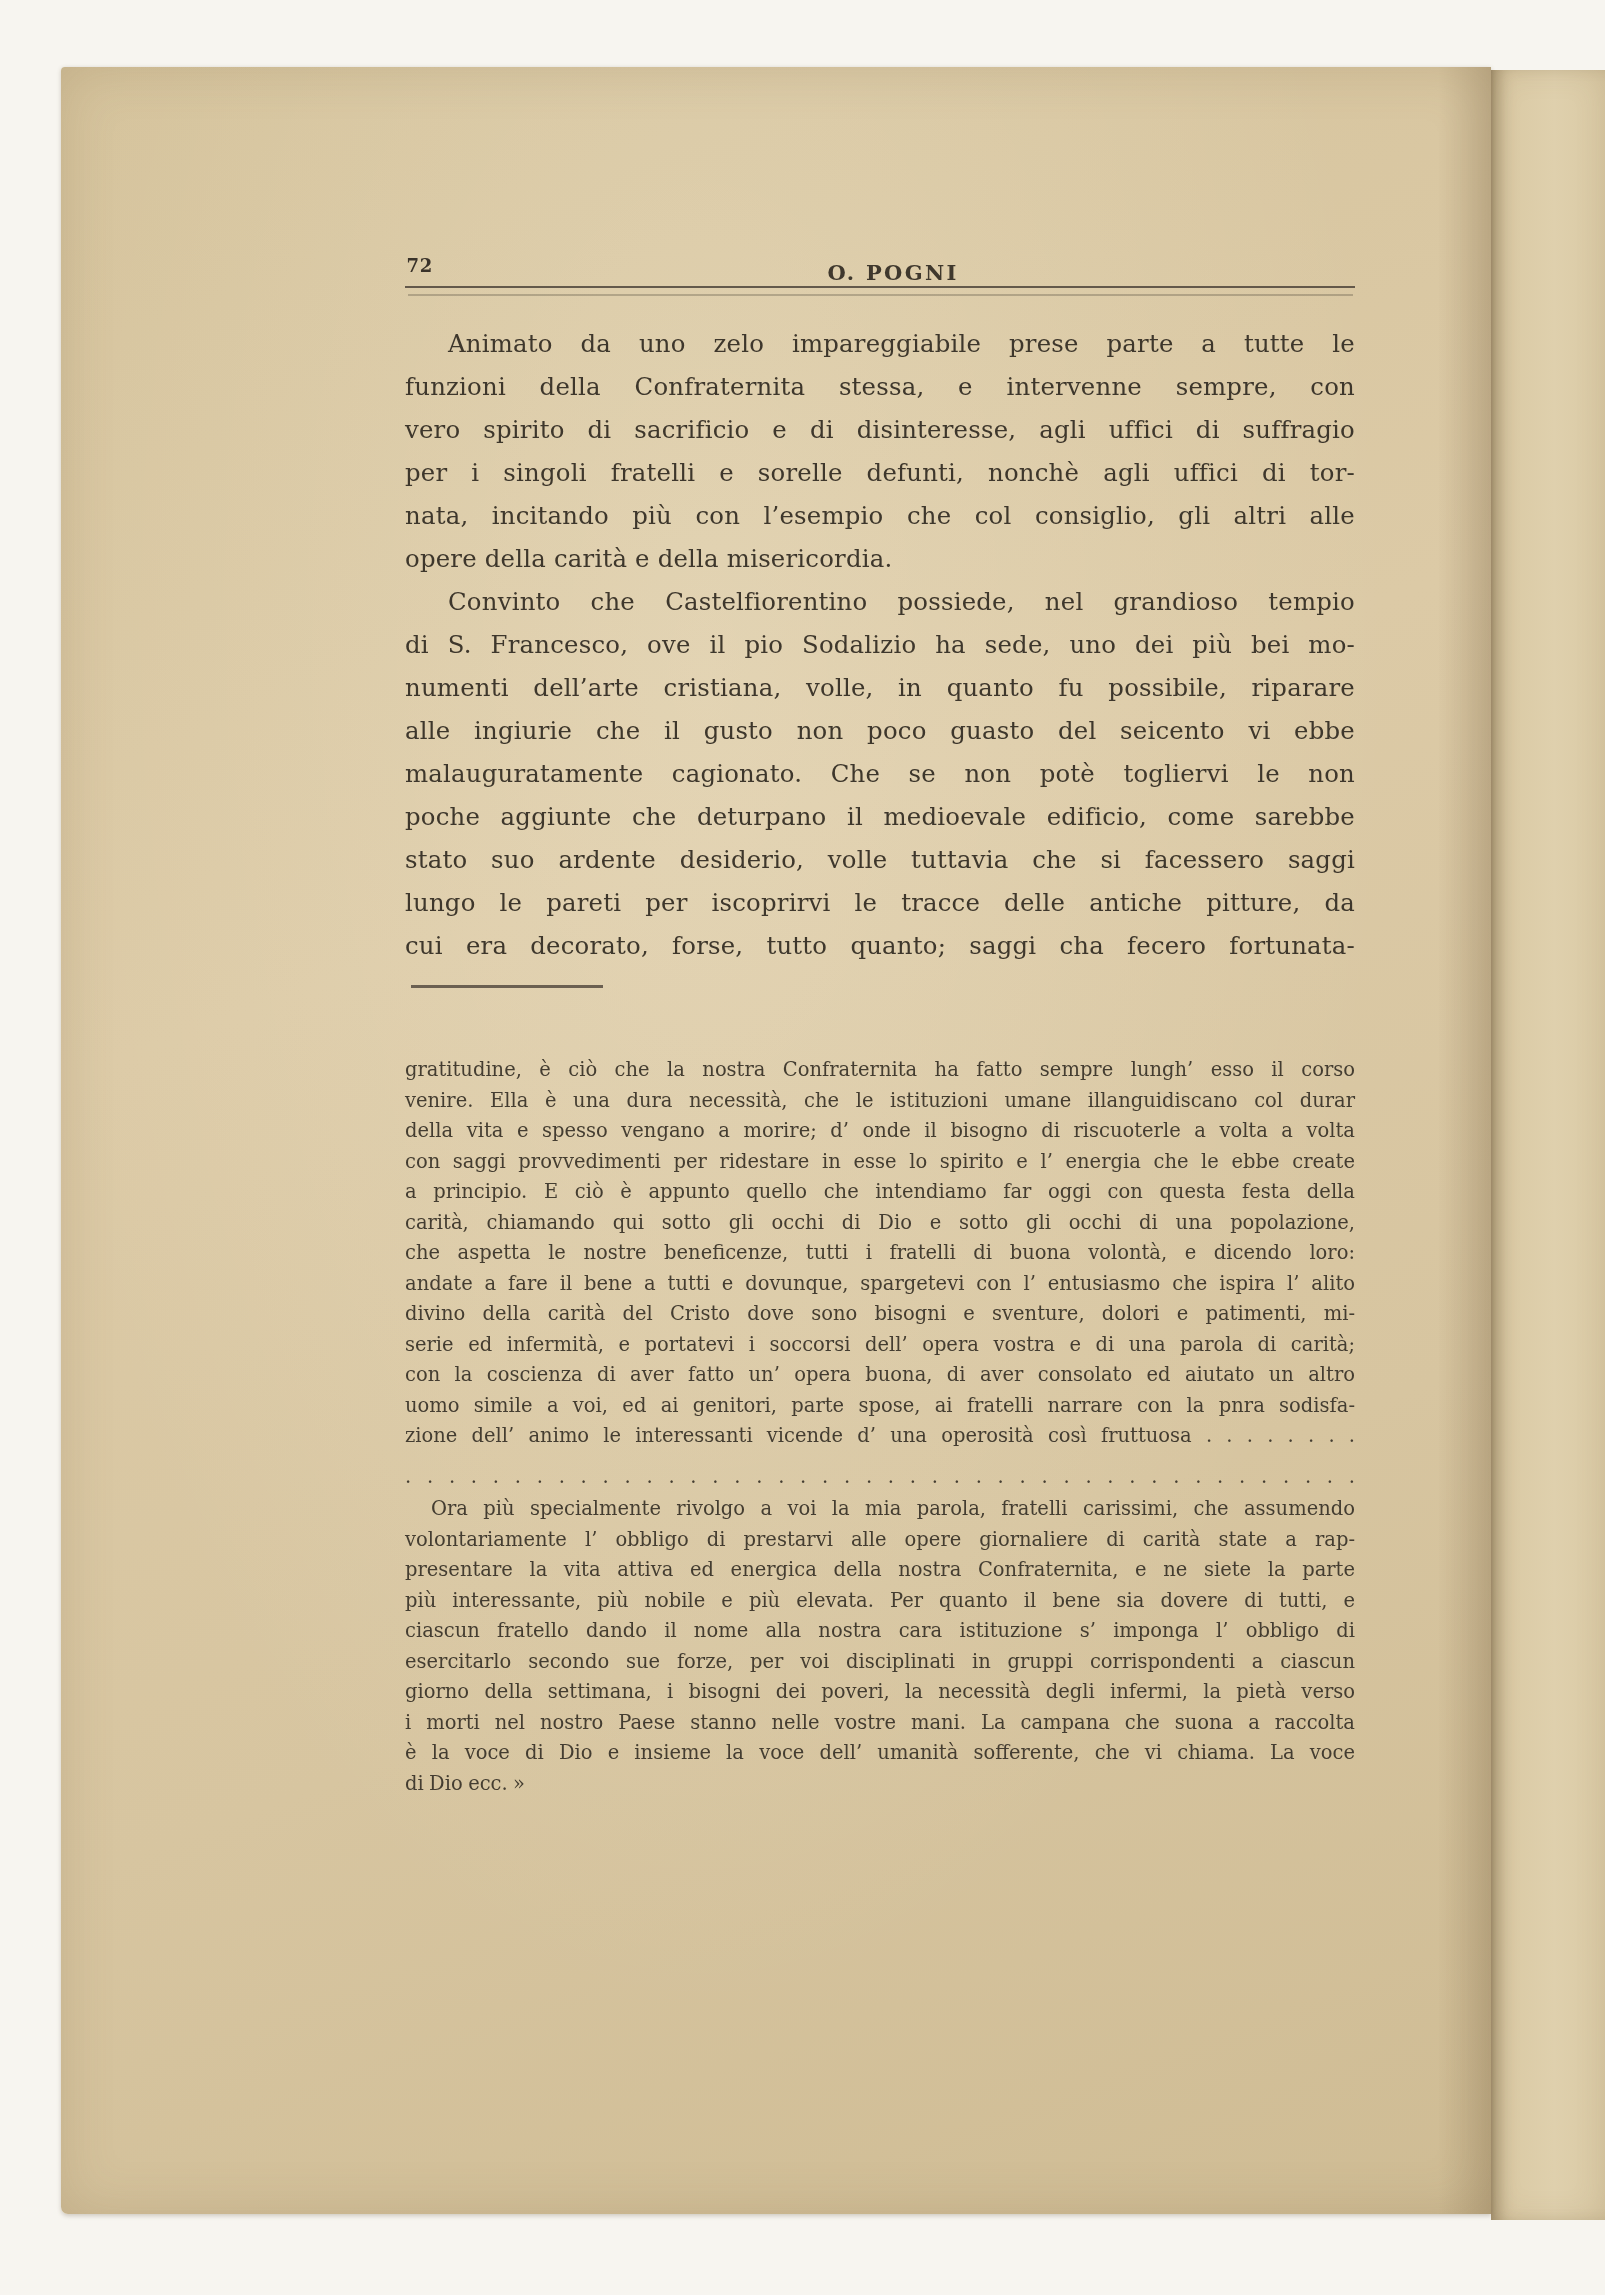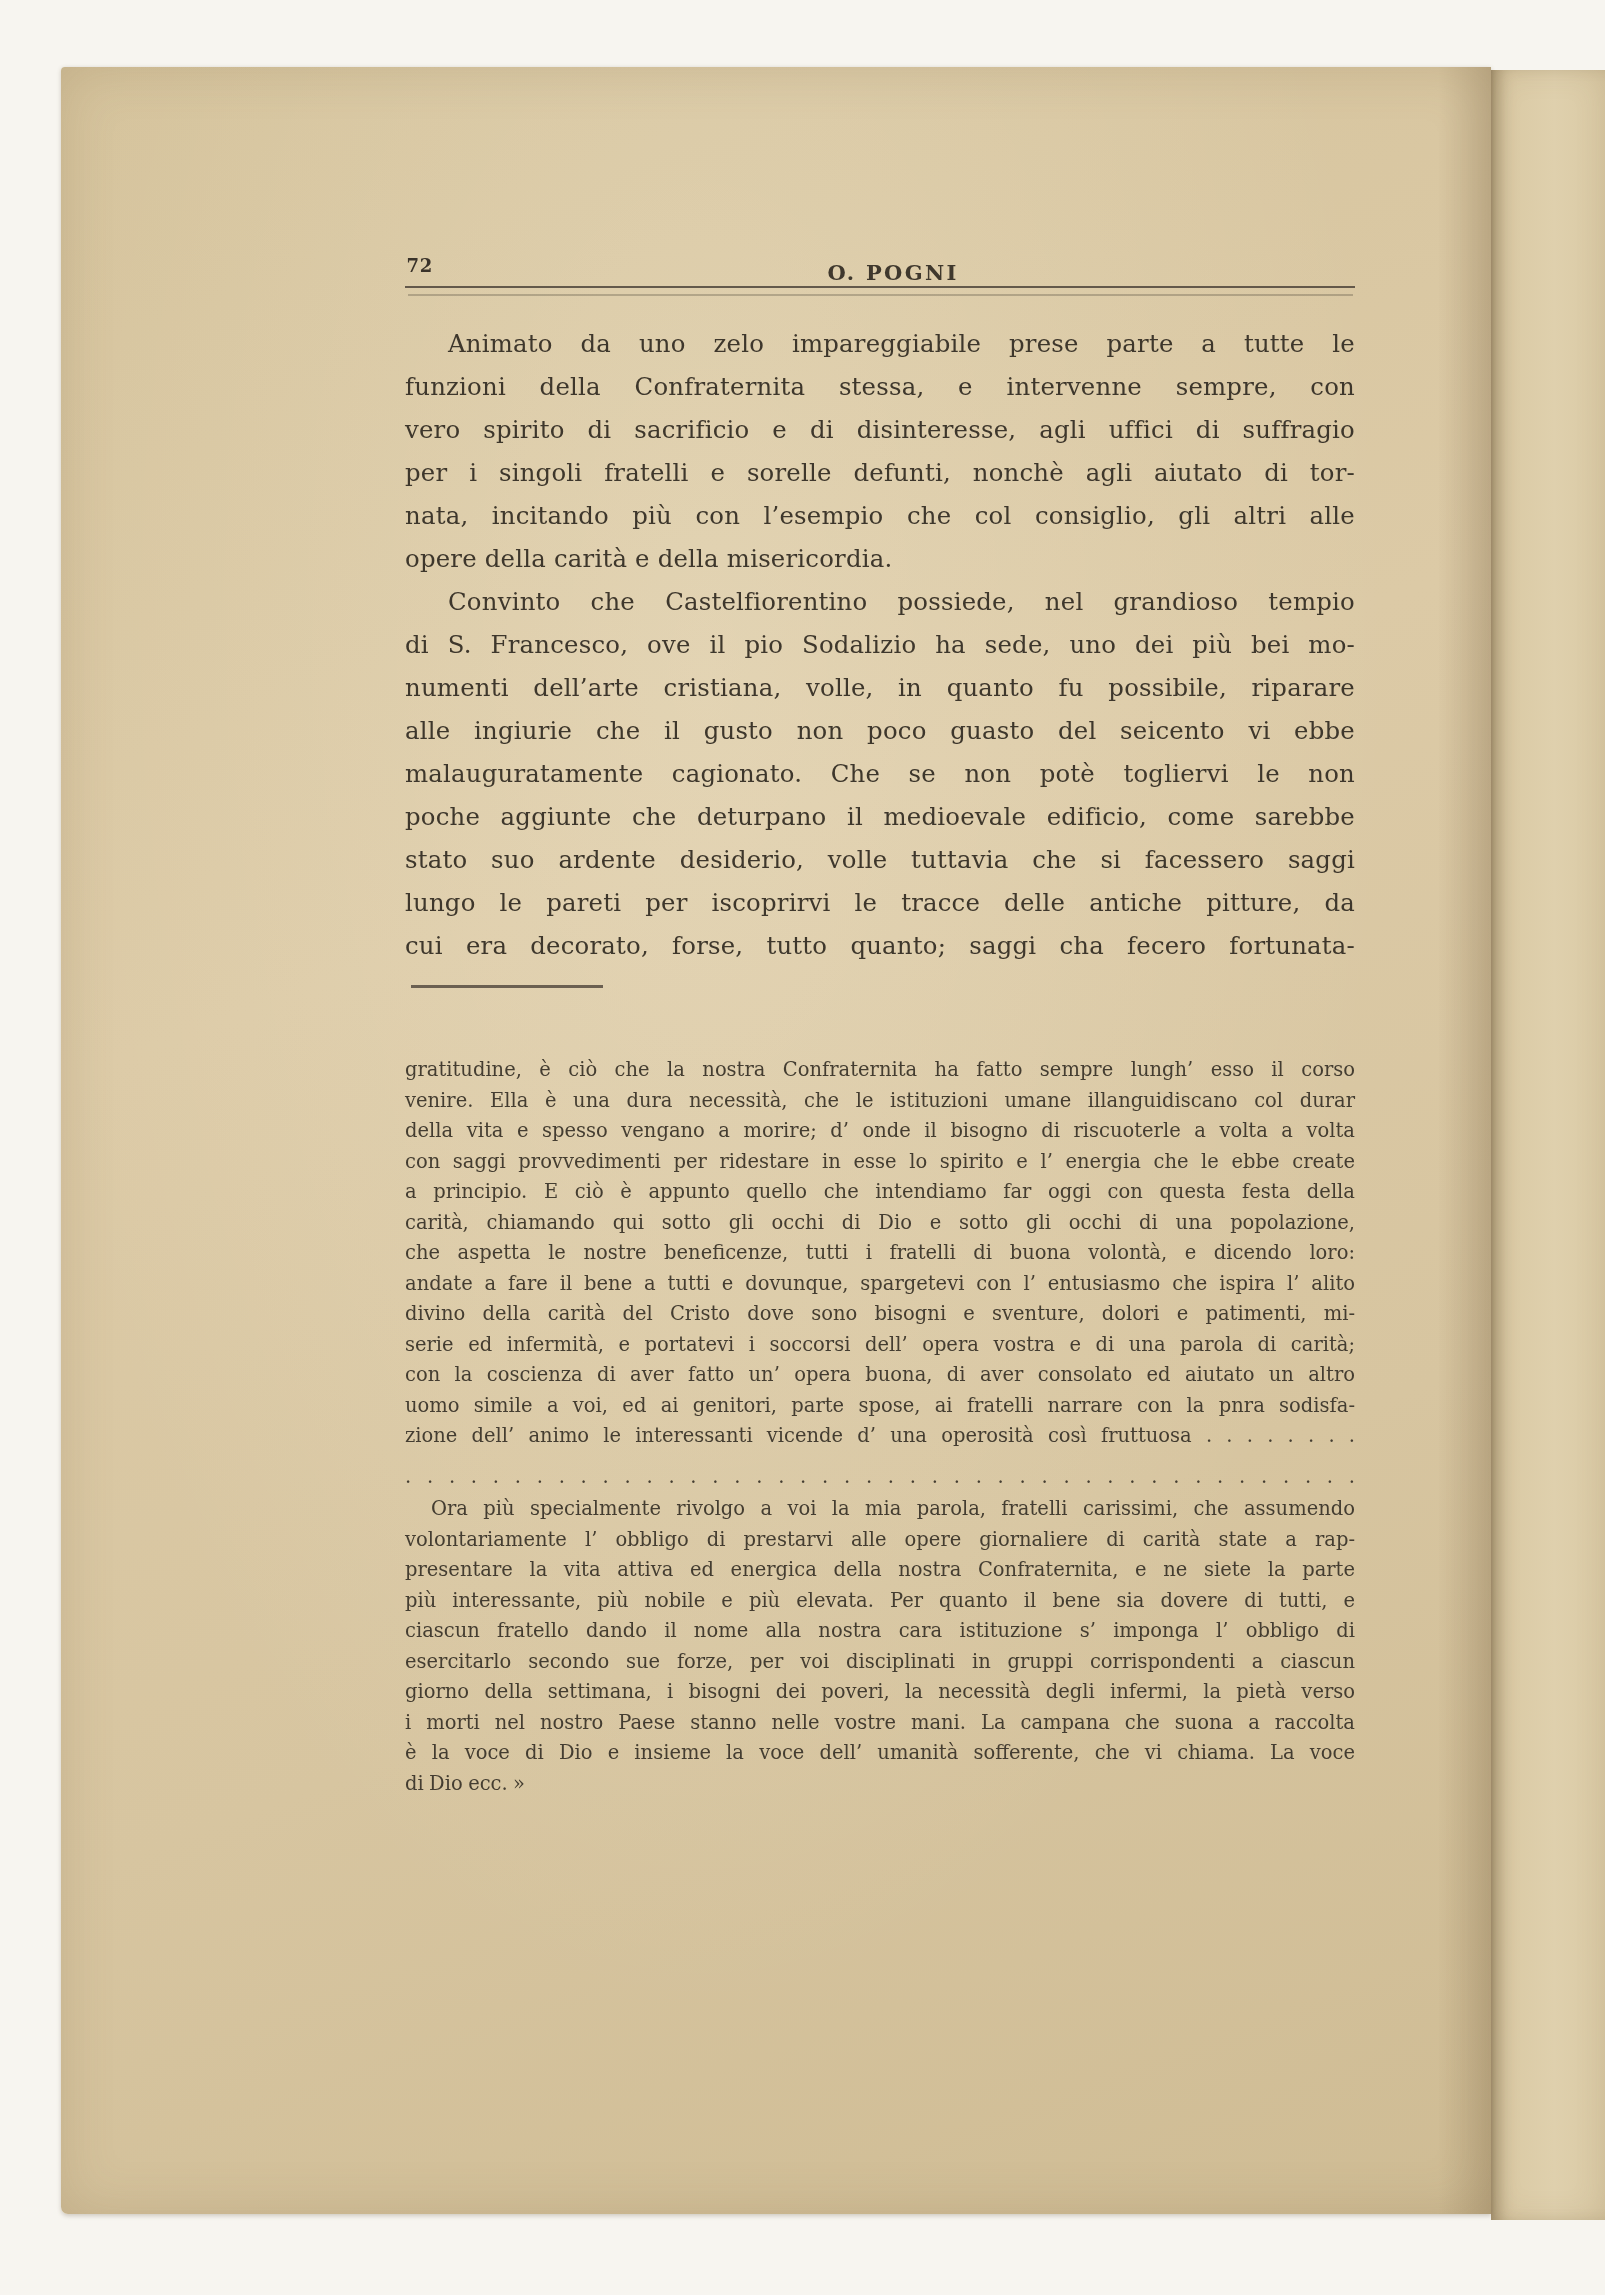--- a/index.html
+++ b/index.html
@@ -82,21 +82,21 @@
       <span class="running-header">O. POGNI</span>
     </div>
     <div class="header-rule"></div>
     <div class="header-rule-echo"></div>
 
     <div class="main-text">
         <div class="para">
           <div class="tline j ind"><span>Animato da uno zelo impareggiabile prese parte a tutte le</span></div>
           <div class="tline j"><span>funzioni della Confraternita stessa, e intervenne sempre, con</span></div>
           <div class="tline j"><span>vero spirito di sacrificio e di disinteresse, agli uffici di suffragio</span></div>
-          <div class="tline j"><span>per i singoli fratelli e sorelle defunti, nonchè agli aiutato di tor-</span></div>
+          <div class="tline j"><span>per i singoli fratelli e sorelle defunti, nonchè agli uffici di tor-</span></div>
           <div class="tline j"><span>nata, incitando più con l’esempio che col consiglio, gli altri alle</span></div>
           <div class="tline"><span>opere della carità e della misericordia.</span></div>
         </div>
         <div class="para">
           <div class="tline j ind"><span>Convinto che Castelfiorentino possiede, nel grandioso tempio</span></div>
           <div class="tline j"><span>di S. Francesco, ove il pio Sodalizio ha sede, uno dei più bei mo-</span></div>
           <div class="tline j"><span>numenti dell’arte cristiana, volle, in quanto fu possibile, riparare</span></div>
           <div class="tline j"><span>alle ingiurie che il gusto non poco guasto del seicento vi ebbe</span></div>
           <div class="tline j"><span>malauguratamente cagionato. Che se non potè togliervi le non</span></div>
           <div class="tline j"><span>poche aggiunte che deturpano il medioevale edificio, come sarebbe</span></div>

